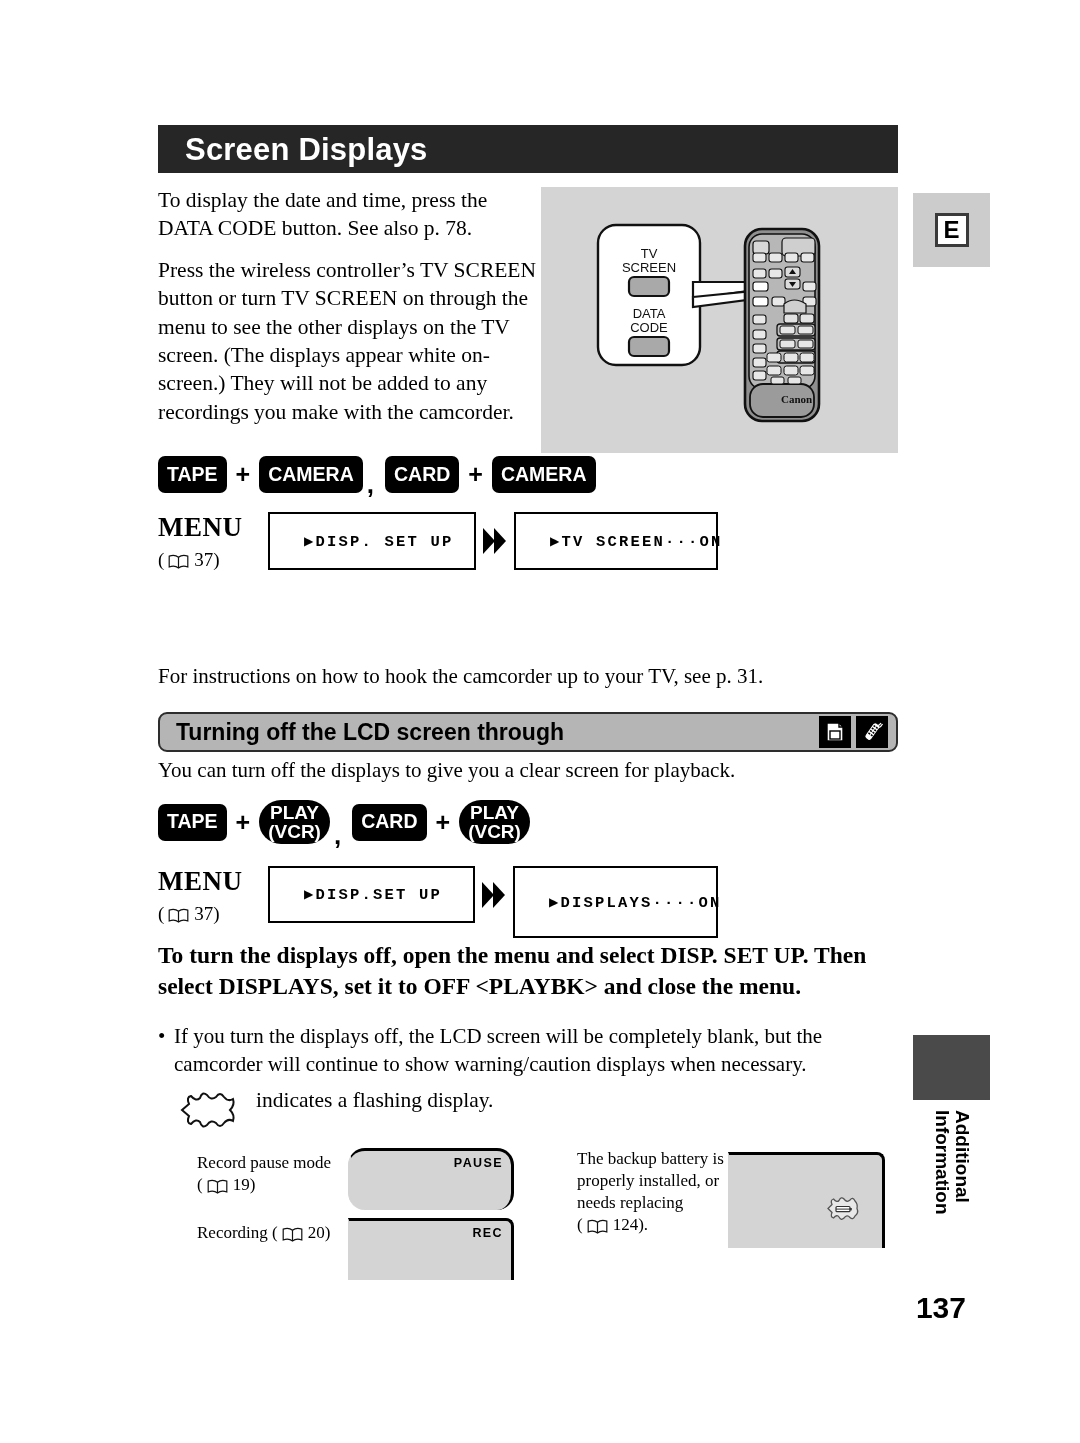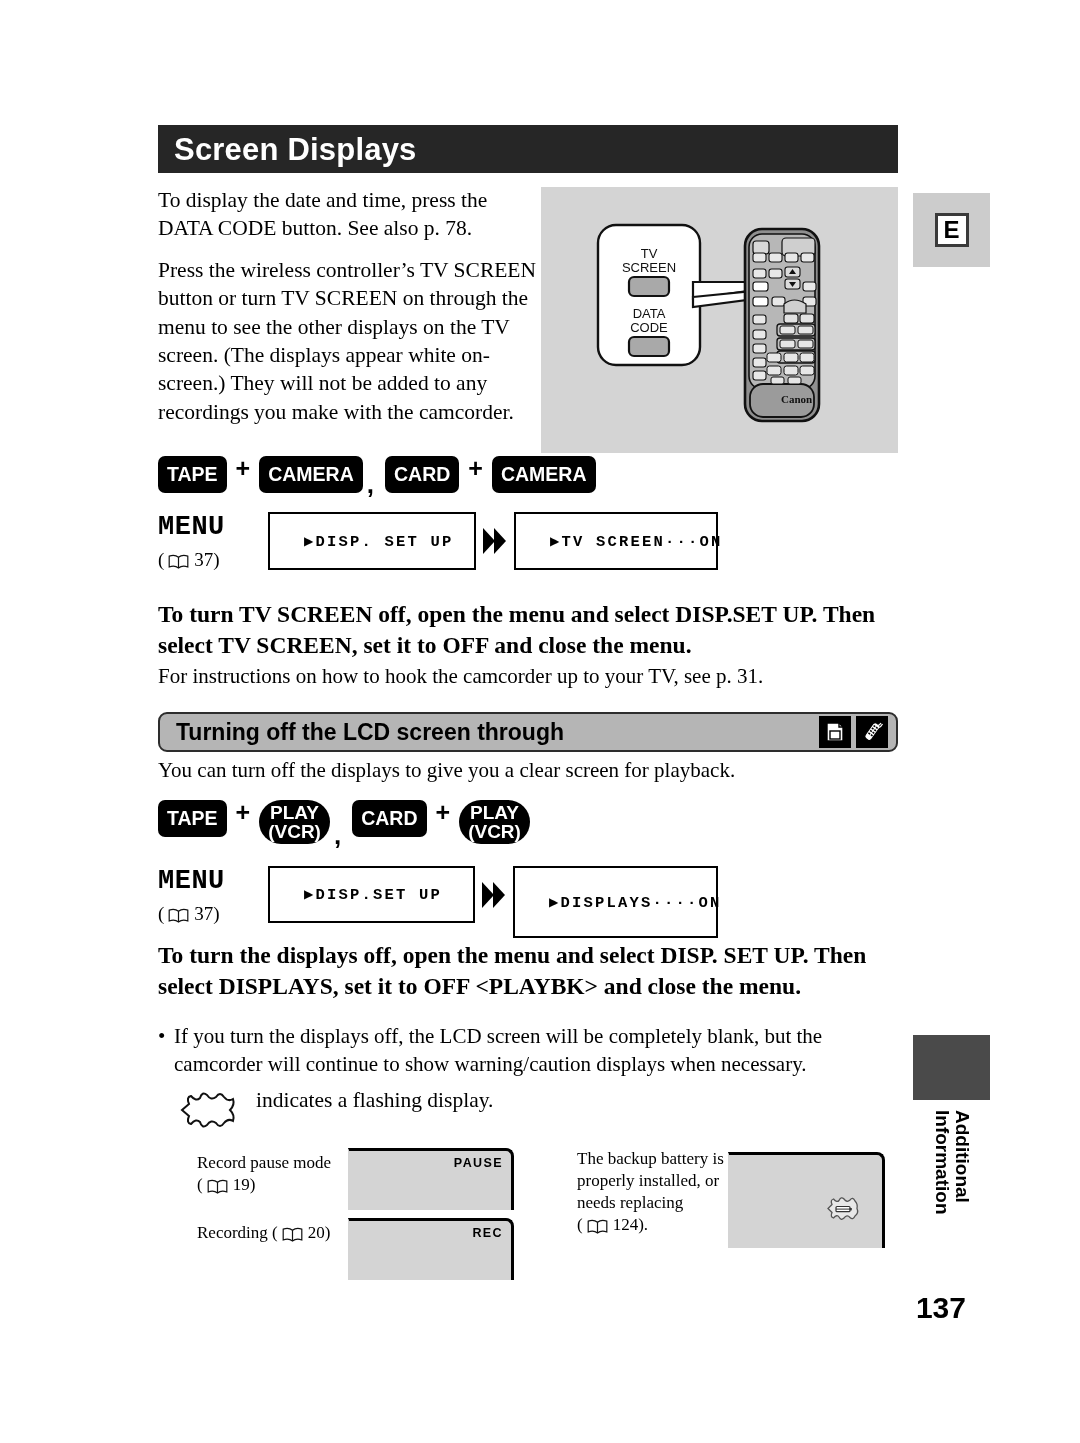--- a/index.html
+++ b/index.html
@@ -24,21 +24,21 @@
     width: 740px; height: 48px;
     background: #262626;
     display: flex; align-items: center;
   }
   .title-bar .title-text {
     color: #ffffff;
     font-family: "Liberation Sans", sans-serif;
     font-weight: bold;
     font-size: 31px;
     letter-spacing: 0.2px;
-    padding-left: 16px;
+    padding-left: 27px;
     line-height: 1;
   }
 
   
   .intro-col {
     position: absolute;
     left: 158px; top: 186px;
     width: 380px;
   }
   .intro-col p {
@@ -72,21 +72,21 @@
     display: flex; align-items: center; justify-content: center;
     font-family: "Liberation Sans", sans-serif;
     font-weight: bold;
     font-size: 24px;
     line-height: 1;
   }
 
   
   .mode-row {
     position: absolute;
-    display: flex; 
+    display: flex; align-items: center;
     left: 158px;
   }
   .mode-row.row1 { top: 456px; }
   .mode-row.row2 { top: 800px; }
 
   .btn {
     background: #000;
     color: #fff;
     border-radius: 7px;
     font-family: "Liberation Sans", sans-serif;
@@ -124,21 +124,21 @@
     display: flex; align-items: flex-start;
   }
   .menu-row.mrow1 { top: 512px; }
   .menu-row.mrow2 { top: 866px; }
 
   .menu-label {
     width: 110px;
     padding-top: 2px;
   }
   .menu-label .menu-word {
-    font-family: Liberation Mono, monospace;
+    font-family: Liberation Serif, serif;
     font-weight: bold;
     font-size: 27px;
     letter-spacing: 0.5px;
     line-height: 1;
   }
   .menu-label .menu-ref {
     font-size: 19px;
     margin-top: 8px;
     display: flex; align-items: center;
     white-space: nowrap;
@@ -274,21 +274,21 @@
   .lcd-screen .osd {
     position: absolute;
     font-family: "Liberation Sans", sans-serif;
     font-weight: bold;
     font-size: 12.5px;
     letter-spacing: 1.4px;
   }
 
   .ex-pause { left: 158px; top: 1148px; }
   .ex-pause .ex-cap { position: absolute; left: 0; top: 4px; width: 180px; }
-  .ex-pause .lcd-screen { position: absolute; left: 190px; top: 0; width: 166px; height: 62px; }
+  .ex-pause .lcd-screen { position: absolute; left: 190px; top: 0; width: 166px; height: 62px; border-radius: 17px; }
   .ex-pause .osd { right: 8px; top: 5px; }
 
   .ex-rec { left: 158px; top: 1218px; }
   .ex-rec .ex-cap { position: absolute; left: 0; top: 4px; width: 190px; }
   .ex-rec .lcd-screen { position: absolute; left: 190px; top: 0; width: 166px; height: 62px; }
   .ex-rec .osd { right: 8px; top: 5px; }
 
   .ex-batt { left: 538px; top: 1148px; }
   .ex-batt .ex-cap { position: absolute; left: 0; top: 0; width: 182px; }
   .ex-batt .lcd-screen { position: absolute; left: 190px; top: 4px; width: 157px; height: 96px; }
@@ -458,21 +458,20 @@
       <svg width="26" height="30" viewBox="0 0 26 30" xmlns="http://www.w3.org/2000/svg">
         <polygon points="1,2 13,15 1,28" fill="#000"></polygon>
         <polygon points="12,2 24,15 12,28" fill="#000"></polygon>
       </svg>
     </div>
     <div class="lcd-box b2">
       <span class="lcd-text">▶TV SCREEN···ON</span>
     </div>
   </div>
 
-  <div class="bold-instr b1">To turn TV SCREEN off, open the menu and select DISP.SET UP. Then select TV SCREEN, set it to OFF and close the menu.</div>
   <div class="plain-note n1">For instructions on how to hook the camcorder up to your TV, see p. 31.</div>
 
   <div class="subsec">
     <div class="subsec-title">Turning off the LCD screen through</div>
     <div class="icons">
       <div class="icon-sq">
         <svg width="24" height="24" viewBox="0 0 24 24" xmlns="http://www.w3.org/2000/svg">
           <path d="M4 3 L16 3 L20 7 L20 21 L4 21 Z" fill="#ffffff" stroke="#000" stroke-width="1.4"></path>
           <rect x="7" y="11" width="10" height="8" fill="#ffffff" stroke="#000" stroke-width="1.4"></rect>
           <path d="M16 3 L16 7 L20 7" fill="none" stroke="#000" stroke-width="1.4"></path>

